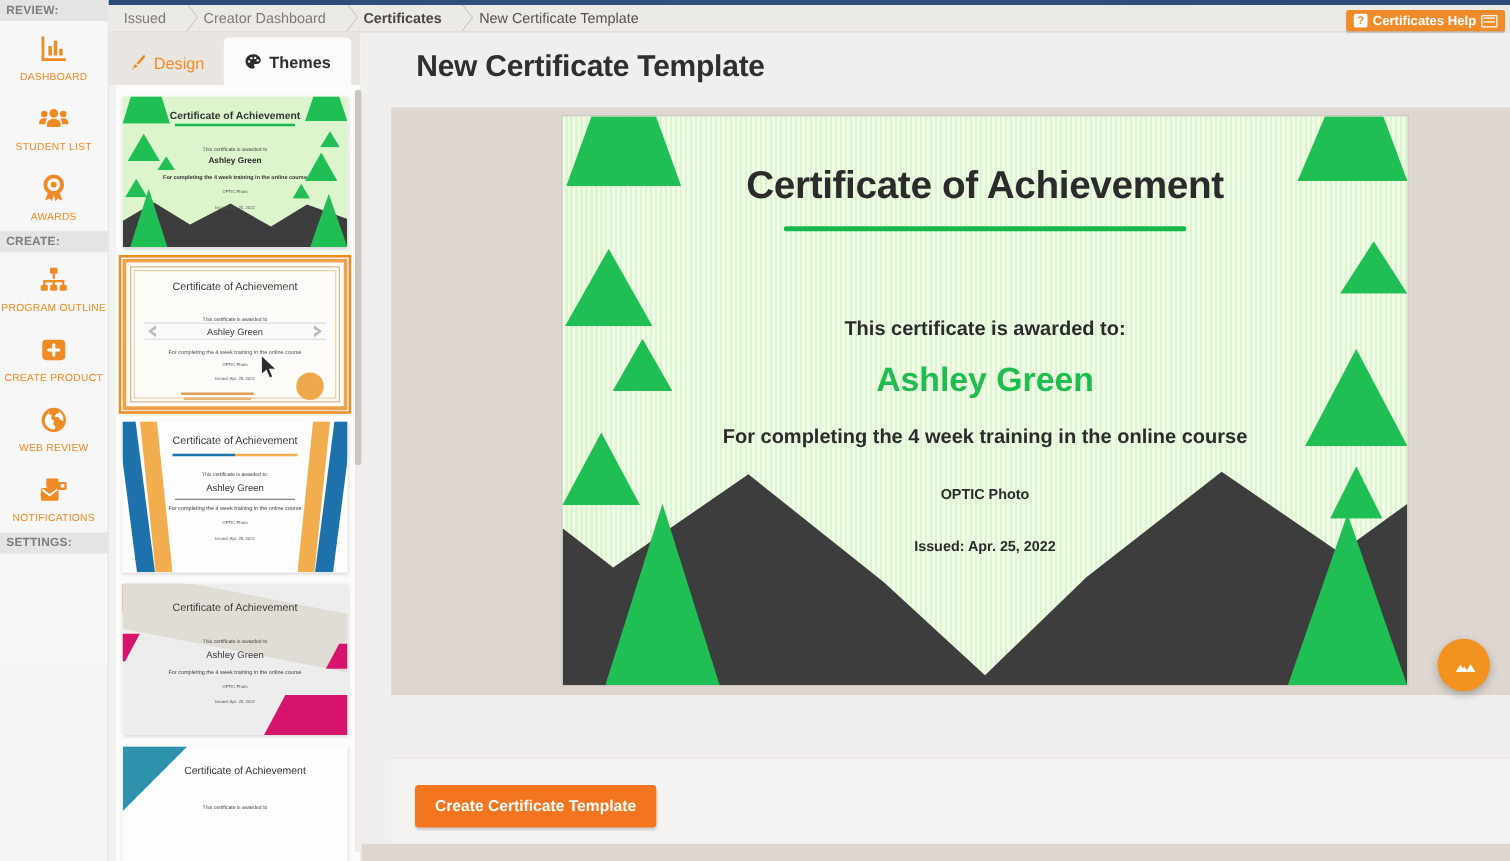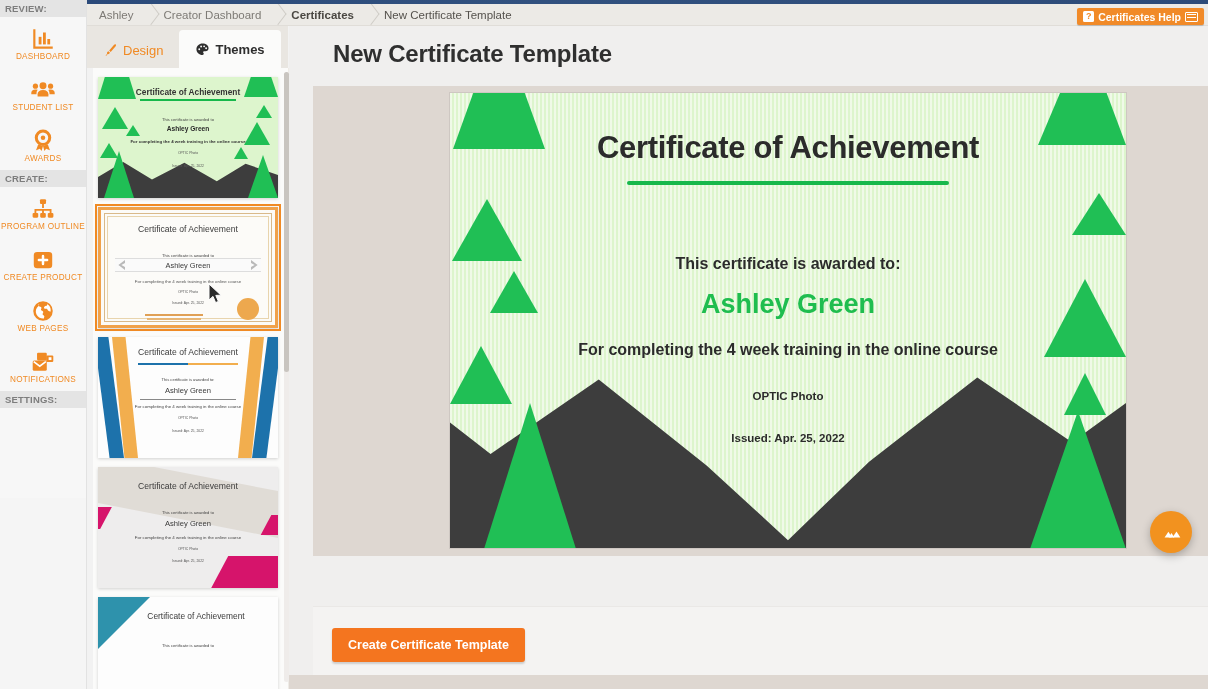--- a/index.html
+++ b/index.html
@@ -29,20 +29,21 @@
   .side-item {
     display: flex; flex-direction: column;
     align-items: center; justify-content: center;
     padding: 9px 2px 7px 2px;
     cursor: pointer;
     background: #f7f7f7;
   }
   .side-ico { width: 26px; height: 26px; display:block; }
   .side-ico svg { width: 26px; height: 26px; display:block; }
   .side-label {
+    margin-top: 5px;
     font-size: 8.2px; color: #f08a24;
     letter-spacing: .25px; text-align: center;
     line-height: 1.1; white-space: nowrap;
   }
   .side-fill { background:#f7f7f7; }
 
   
   #topbar {
     position: absolute; left: 87px; top: 0; right: 0; height: 4px;
     background: linear-gradient(90deg,#2b4a7a 0%,#31517f 40%,#2d4b79 100%);
@@ -341,21 +342,21 @@
       <span class="side-label">CREATE PRODUCT</span>
     </div>
 
     <div class="side-item">
       <span class="side-ico">
         <svg viewBox="0 0 24 24">
             <circle cx="12" cy="12" r="9" fill="#f08a24"></circle>
             <path fill="#fff" d="M8.6 5.4c-.9.6-1.2 1.6-.4 2.2.8.6 1.9.2 2.3 1.1.4.9-.7 1.4-.3 2.3.4.9 1.7.6 2 1.6.3 1-.9 1.7-.5 2.6.3.7 1.3.8 1.5 1.6.2.8-.6 1.4-.3 2.1-2.9.3-5.8-1.2-7-3.9-1.2-2.7-.4-5.9 1.9-7.7zM16.4 6c1.7 1.1 2.7 3 2.7 5 0 .6-.1 1.2-.3 1.8-.5-.5-1.3-.6-1.9-1-.7-.5-.6-1.6-1.4-1.9-.8-.3-1.7.4-2.3-.2-.6-.6-.1-1.6.5-2 .6-.4 1.6-.3 2-1 .3-.5.3-1.1.7-1.7z"></path>
           </svg>
       </span>
-      <span class="side-label">WEB PAGES</span>
+      <span class="side-label">WEB REVIEW</span>
     </div>
 
     <div class="side-item">
       <span class="side-ico">
         <svg viewBox="0 0 24 24">
             <rect x="6.5" y="3.5" width="9" height="7" rx="1" fill="#f08a24"></rect>
             <rect x="15" y="6" width="6.5" height="6" rx="1" fill="#f08a24"></rect>
             <rect x="17.2" y="7.6" width="2.6" height="2.6" fill="#fff"></rect>
             <rect x="2.5" y="10.5" width="13" height="9.5" rx="1.4" fill="#f08a24"></rect>
             <path d="M3.4 11.6l5.6 4.3 5.6-4.3" stroke="#fff" stroke-width="1.5" fill="none"></path>
@@ -367,21 +368,21 @@
     <div class="side-section-label">SETTINGS:</div>
 
 
 
     <div class="side-fill" style="height:90px"></div>
   </div>
 
   <div id="topbar"></div>
 
   <div id="crumbbar">
-    <span class="crumb">Ashley</span>
+    <span class="crumb">Issued</span>
     <span class="crumb-sep"></span>
     <span class="crumb">Creator Dashboard</span>
     <span class="crumb-sep"></span>
     <span class="crumb strong">Certificates</span>
     <span class="crumb-sep"></span>
     <span class="crumb last">New Certificate Template</span>
 
     <div id="helpbtn">
       <span class="hb-q">?</span>
       <span class="hb-label">Certificates Help</span>

